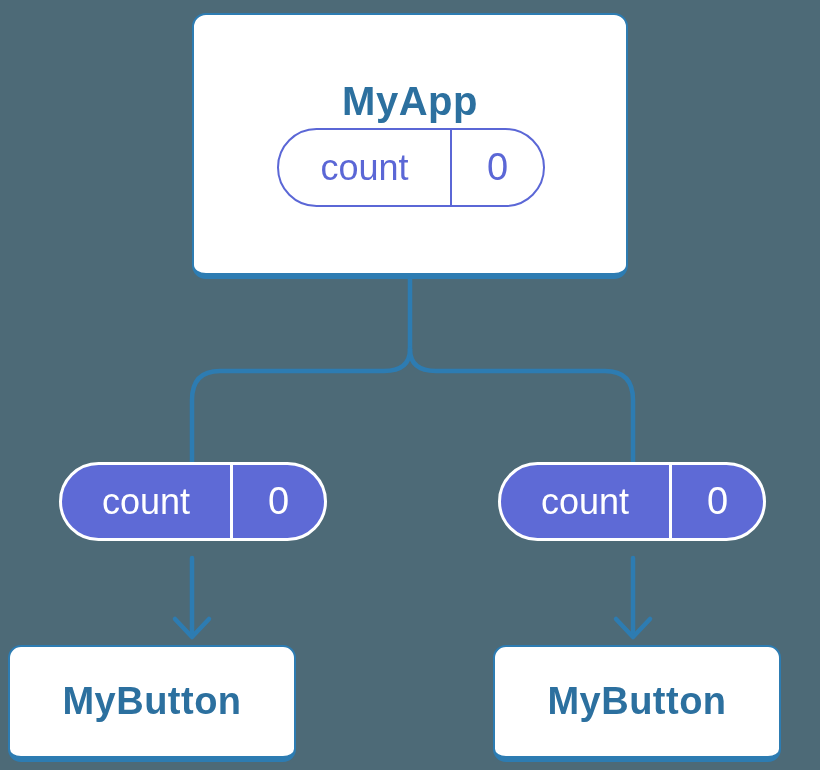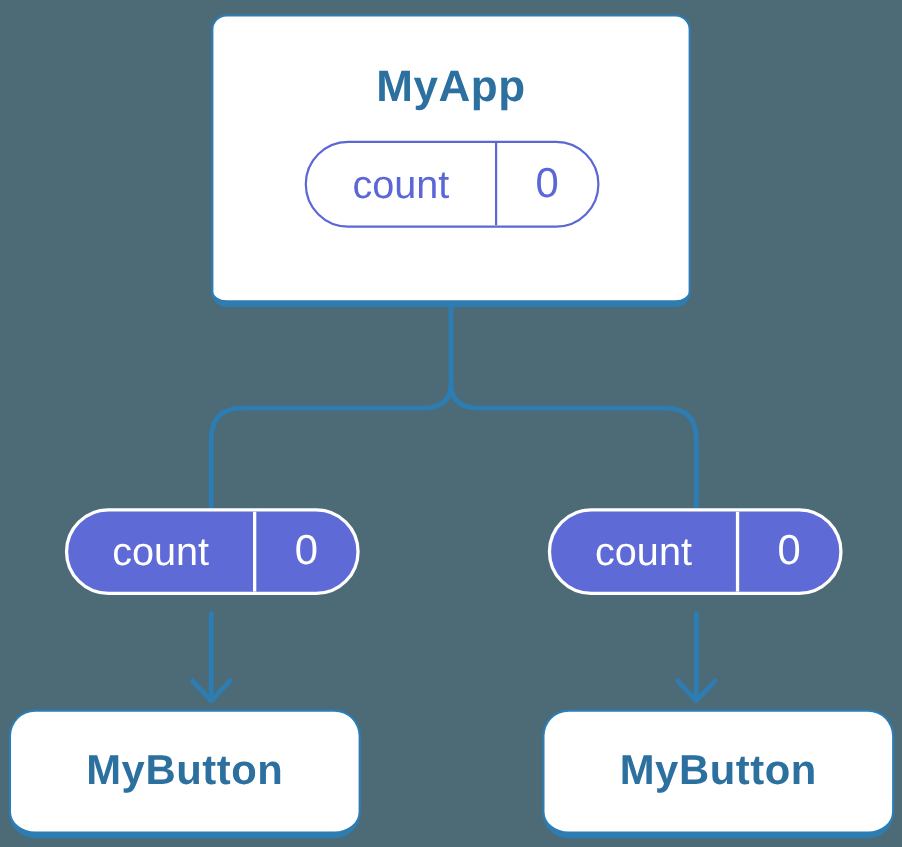--- a/index.html
+++ b/index.html
@@ -41,25 +41,26 @@
   .node-root{
     left:192px;top:13px;width:436px;height:266px;
   }
   .node-root .node-title{
     padding-top:42px;
     text-align:center;
     font-size:40px;
     font-weight:600;
     color:var(--title-text);
     letter-spacing:0.5px;
+    margin-top:22px;
   }
   .node-child{
     display:flex;align-items:center;justify-content:center;
-    width:320px;height:117px;top:645px;
-    border-radius:24px;
+    width:288px;height:117px;top:645px;
+    border-radius:13px;
   }
   .node-child .node-title{
     font-size:38px;
     font-weight:600;
     color:var(--title-text);
     letter-spacing:0.5px;
   }
   .node-child-left{left:8px;}
   .node-child-right{left:493px;}
   .pill{

